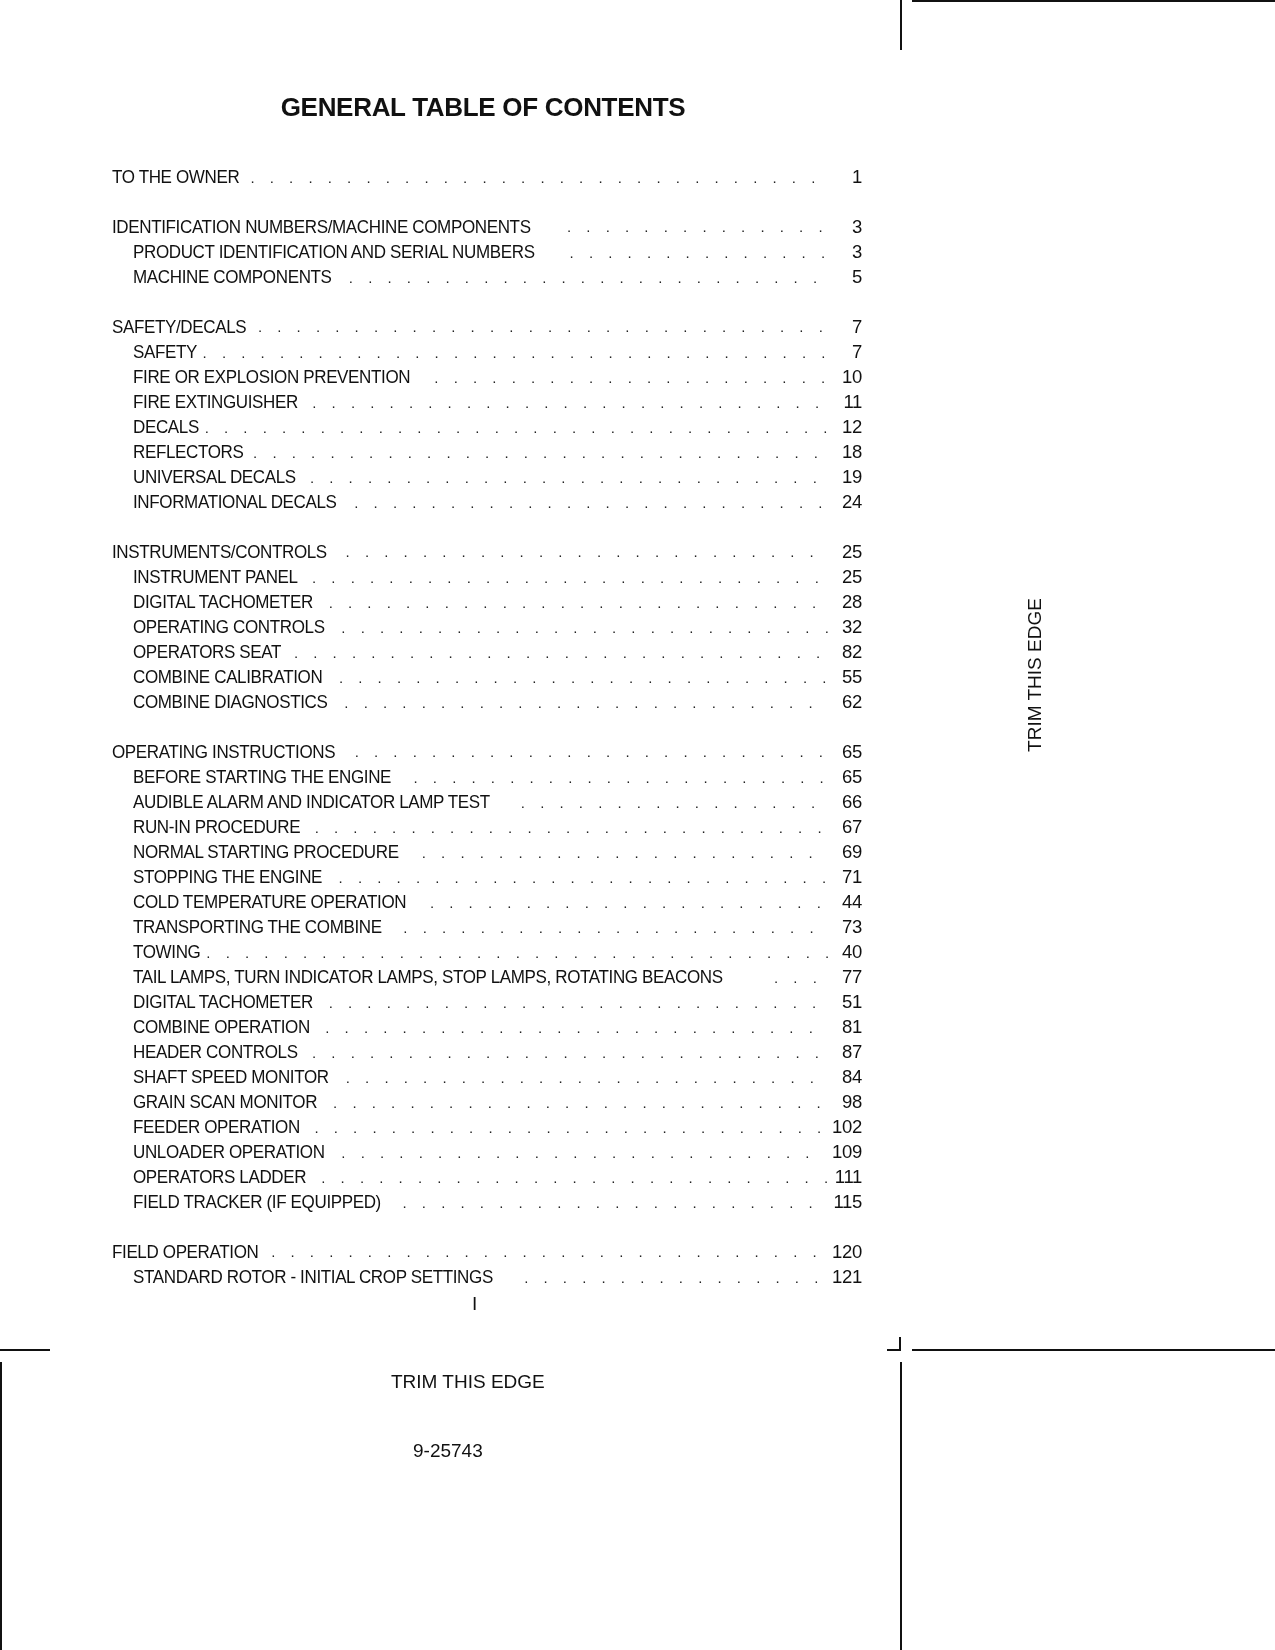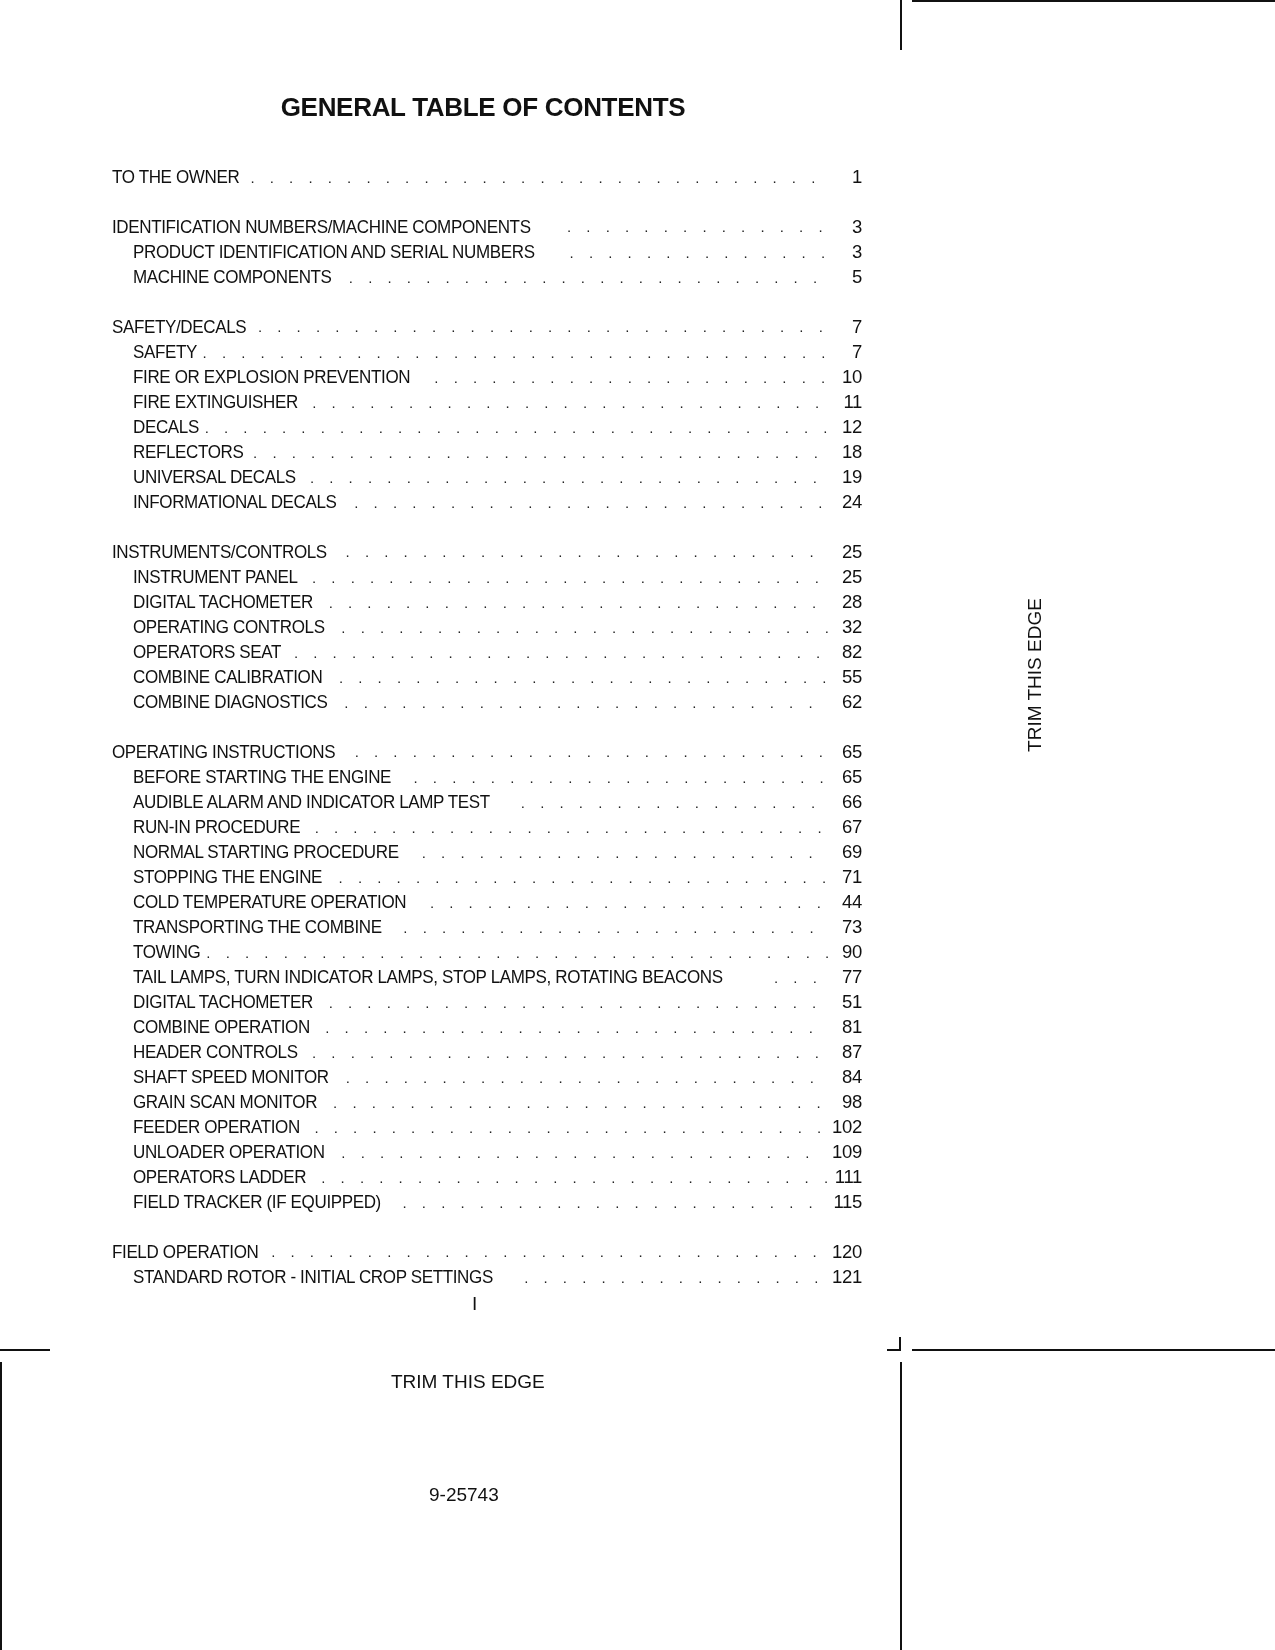--- a/index.html
+++ b/index.html
@@ -162,21 +162,21 @@
       <span class="pg">44</span>
     </div>
     <div class="row sub">
       <span class="lbl">TRANSPORTING THE COMBINE</span>
       <span class="dots">. . . . . . . . . . . . . . . . . . . . . . . . . . . . . . . . . . . . . . . . . . . . . . . . . . . . . . . . . . . . . . . . . . . . . . . . . . . . . . . .</span>
       <span class="pg">73</span>
     </div>
     <div class="row sub">
       <span class="lbl">TOWING</span>
       <span class="dots">. . . . . . . . . . . . . . . . . . . . . . . . . . . . . . . . . . . . . . . . . . . . . . . . . . . . . . . . . . . . . . . . . . . . . . . . . . . . . . . .</span>
-      <span class="pg">90</span>
+      <span class="pg">40</span>
     </div>
     <div class="row sub">
       <span class="lbl">TAIL LAMPS, TURN INDICATOR LAMPS, STOP LAMPS, ROTATING BEACONS</span>
       <span class="dots">. . . . . . . . . . . . . . . . . . . . . . . . . . . . . . . . . . . . . . . . . . . . . . . . . . . . . . . . . . . . . . . . . . . . . . . . . . . . . . . .</span>
       <span class="pg">77</span>
     </div>
     <div class="row sub">
       <span class="lbl">DIGITAL TACHOMETER</span>
       <span class="dots">. . . . . . . . . . . . . . . . . . . . . . . . . . . . . . . . . . . . . . . . . . . . . . . . . . . . . . . . . . . . . . . . . . . . . . . . . . . . . . . .</span>
       <span class="pg">51</span>
@@ -229,13 +229,13 @@
     <div class="row sub">
       <span class="lbl">STANDARD ROTOR - INITIAL CROP SETTINGS</span>
       <span class="dots">. . . . . . . . . . . . . . . . . . . . . . . . . . . . . . . . . . . . . . . . . . . . . . . . . . . . . . . . . . . . . . . . . . . . . . . . . . . . . . . .</span>
       <span class="pg">121</span>
     </div>
   </div>
 
 <div class="center-text" style="left:472px; top:1293px;">I</div>
 <div class="center-text" style="left:391px; top:1371px;">TRIM THIS EDGE</div>
 <div class="vtext">TRIM THIS EDGE</div>
-<div class="center-text" style="left:413px; top:1484px;margin-left:16px;">9-25743</div>
+<div class="center-text" style="left:413px; top:1440px;">9-25743</div>
 
 </body></html>

